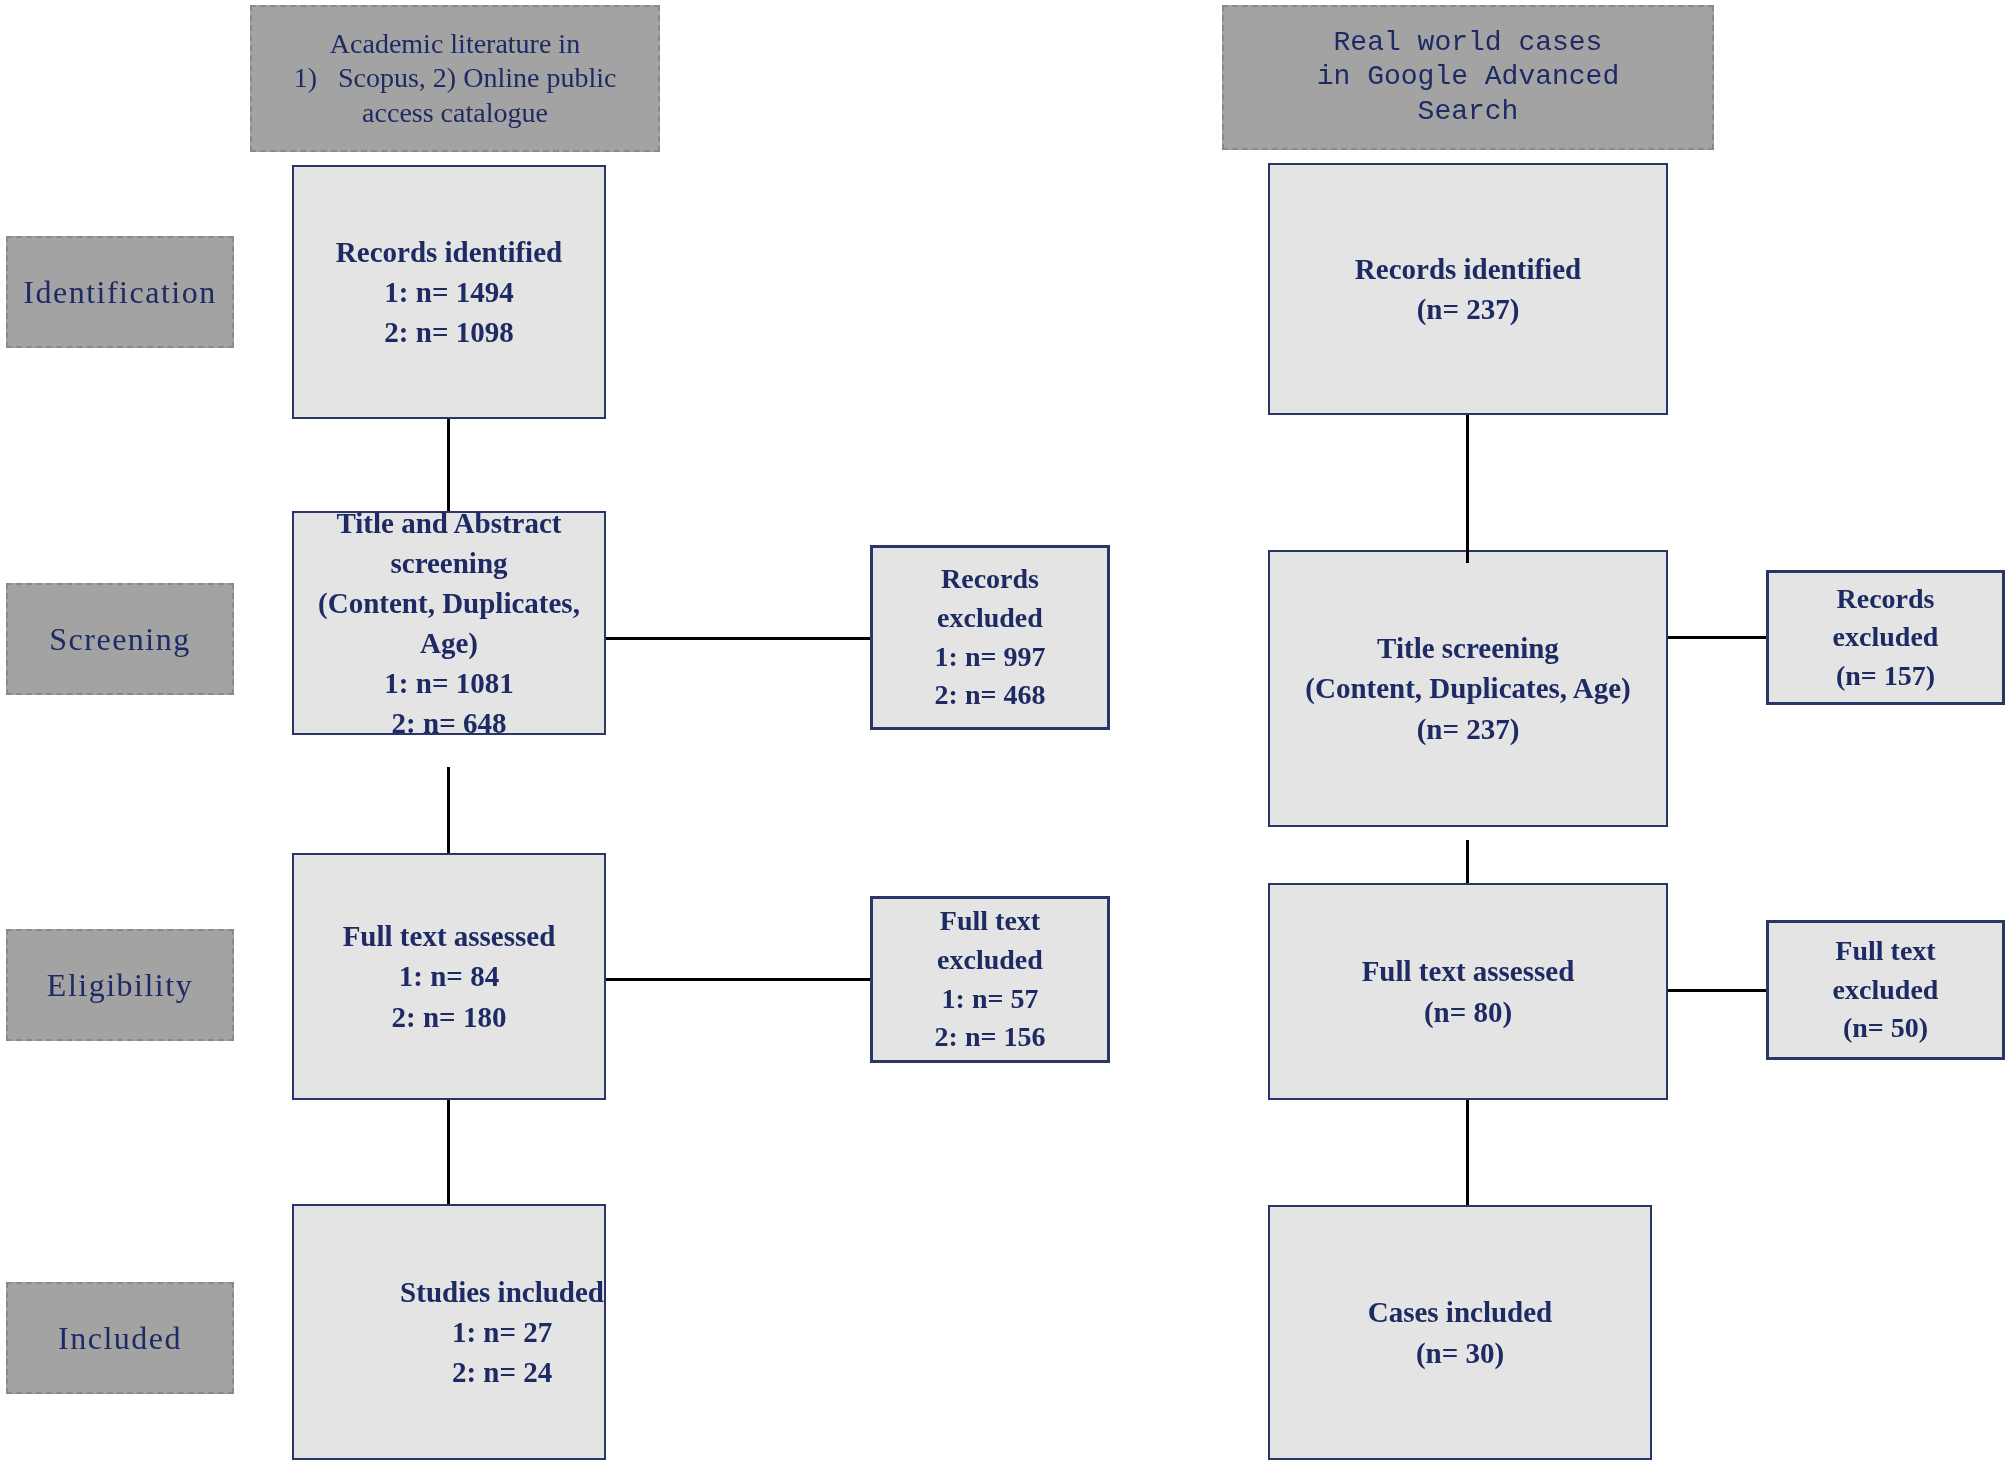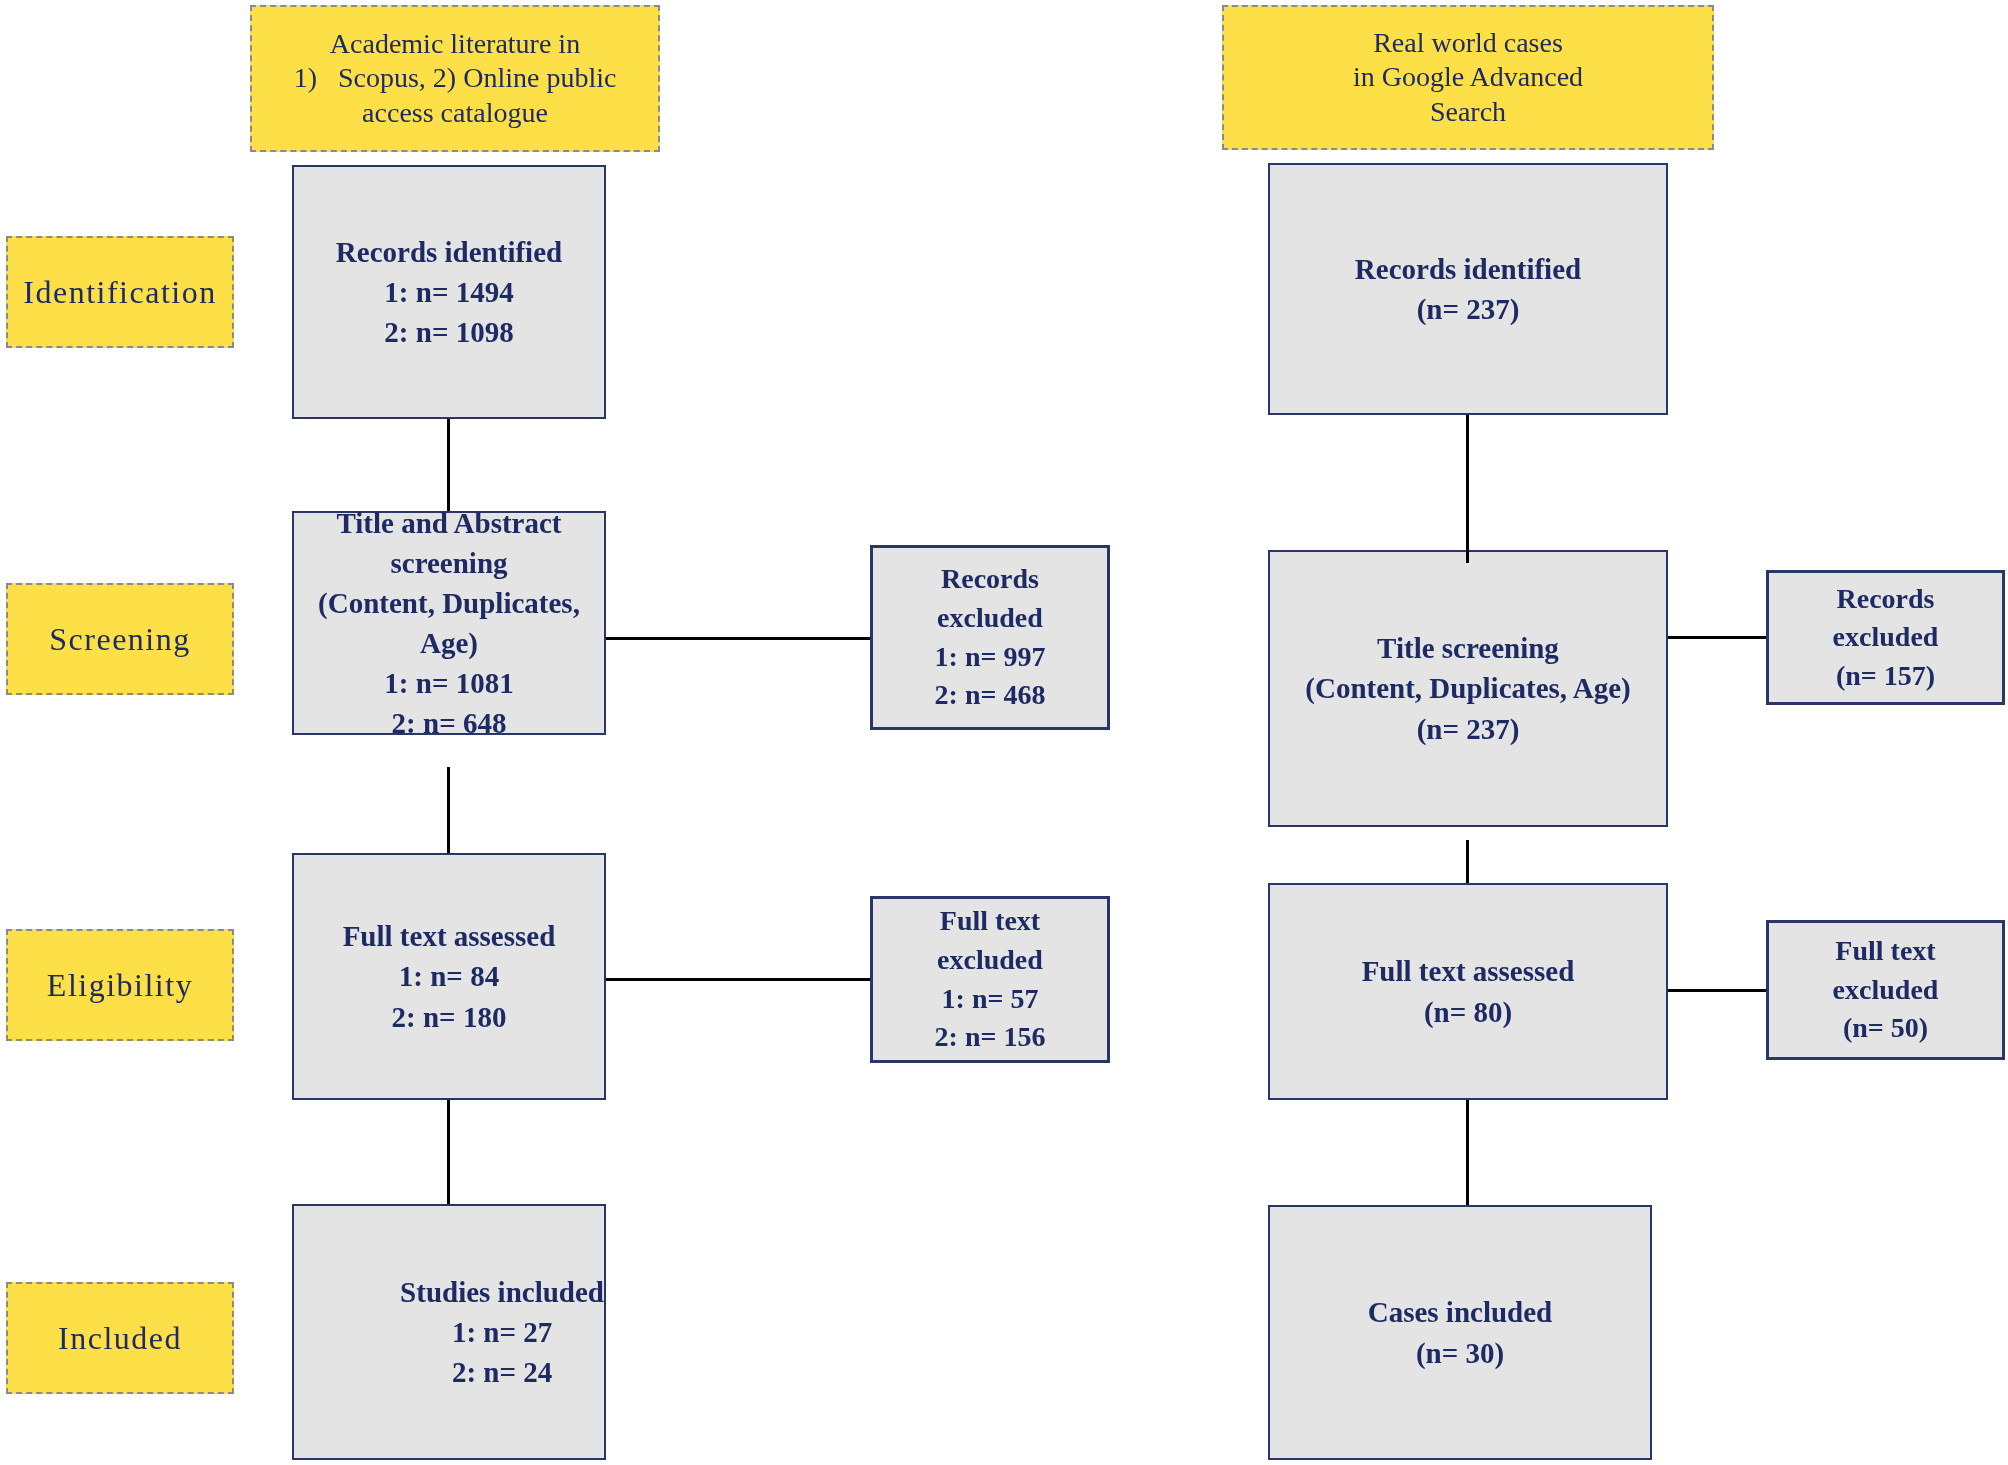--- a/index.html
+++ b/index.html
@@ -6,21 +6,21 @@
   .canvas {
     position:relative;
     width:2008px; height:1465px;
     background:#ffffff;
     font-family:"Liberation Serif", serif;
     color:#1e2a63;
   }
   
   .dashed {
     position:absolute;
-    background:#fde047;
+    background:#a3a3a3;
     border:2px dashed #8a8a8a;
     display:flex; align-items:center; justify-content:center;
     text-align:center;
     color:#1e2a63;
     box-sizing:border-box;
   }
   .hdr   { font-size:28px; line-height:1.22; font-weight:400; }
   .stage { font-size:32px; letter-spacing:1.5px; font-weight:400; }
   
   .gbox {
@@ -46,21 +46,21 @@
 </head>
 <body>
 
 <div class="canvas">
 
   <div class="dashed hdr" style="left:250px; top:5px; width:410px; height:147px;">
     <span data-bind="left.header">Academic literature in
 1)   Scopus, 2) Online public
 access catalogue</span>
   </div>
-  <div class="dashed hdr" style="left:1222px; top:5px; width:492px; height:145px;">
+  <div class="dashed hdr" style="left:1222px; top:5px; width:492px; height:145px;font-family:Liberation Mono, monospace;">
     <span data-bind="right.header">Real world cases
 in Google Advanced
 Search</span>
   </div>
 
   <div class="dashed stage" style="left:6px; top:236px; width:228px; height:112px;">
     <span data-bind="stages.0.label">Identification</span>
   </div>
   <div class="dashed stage" style="left:6px; top:583px; width:228px; height:112px;">
     <span data-bind="stages.1.label">Screening</span>

